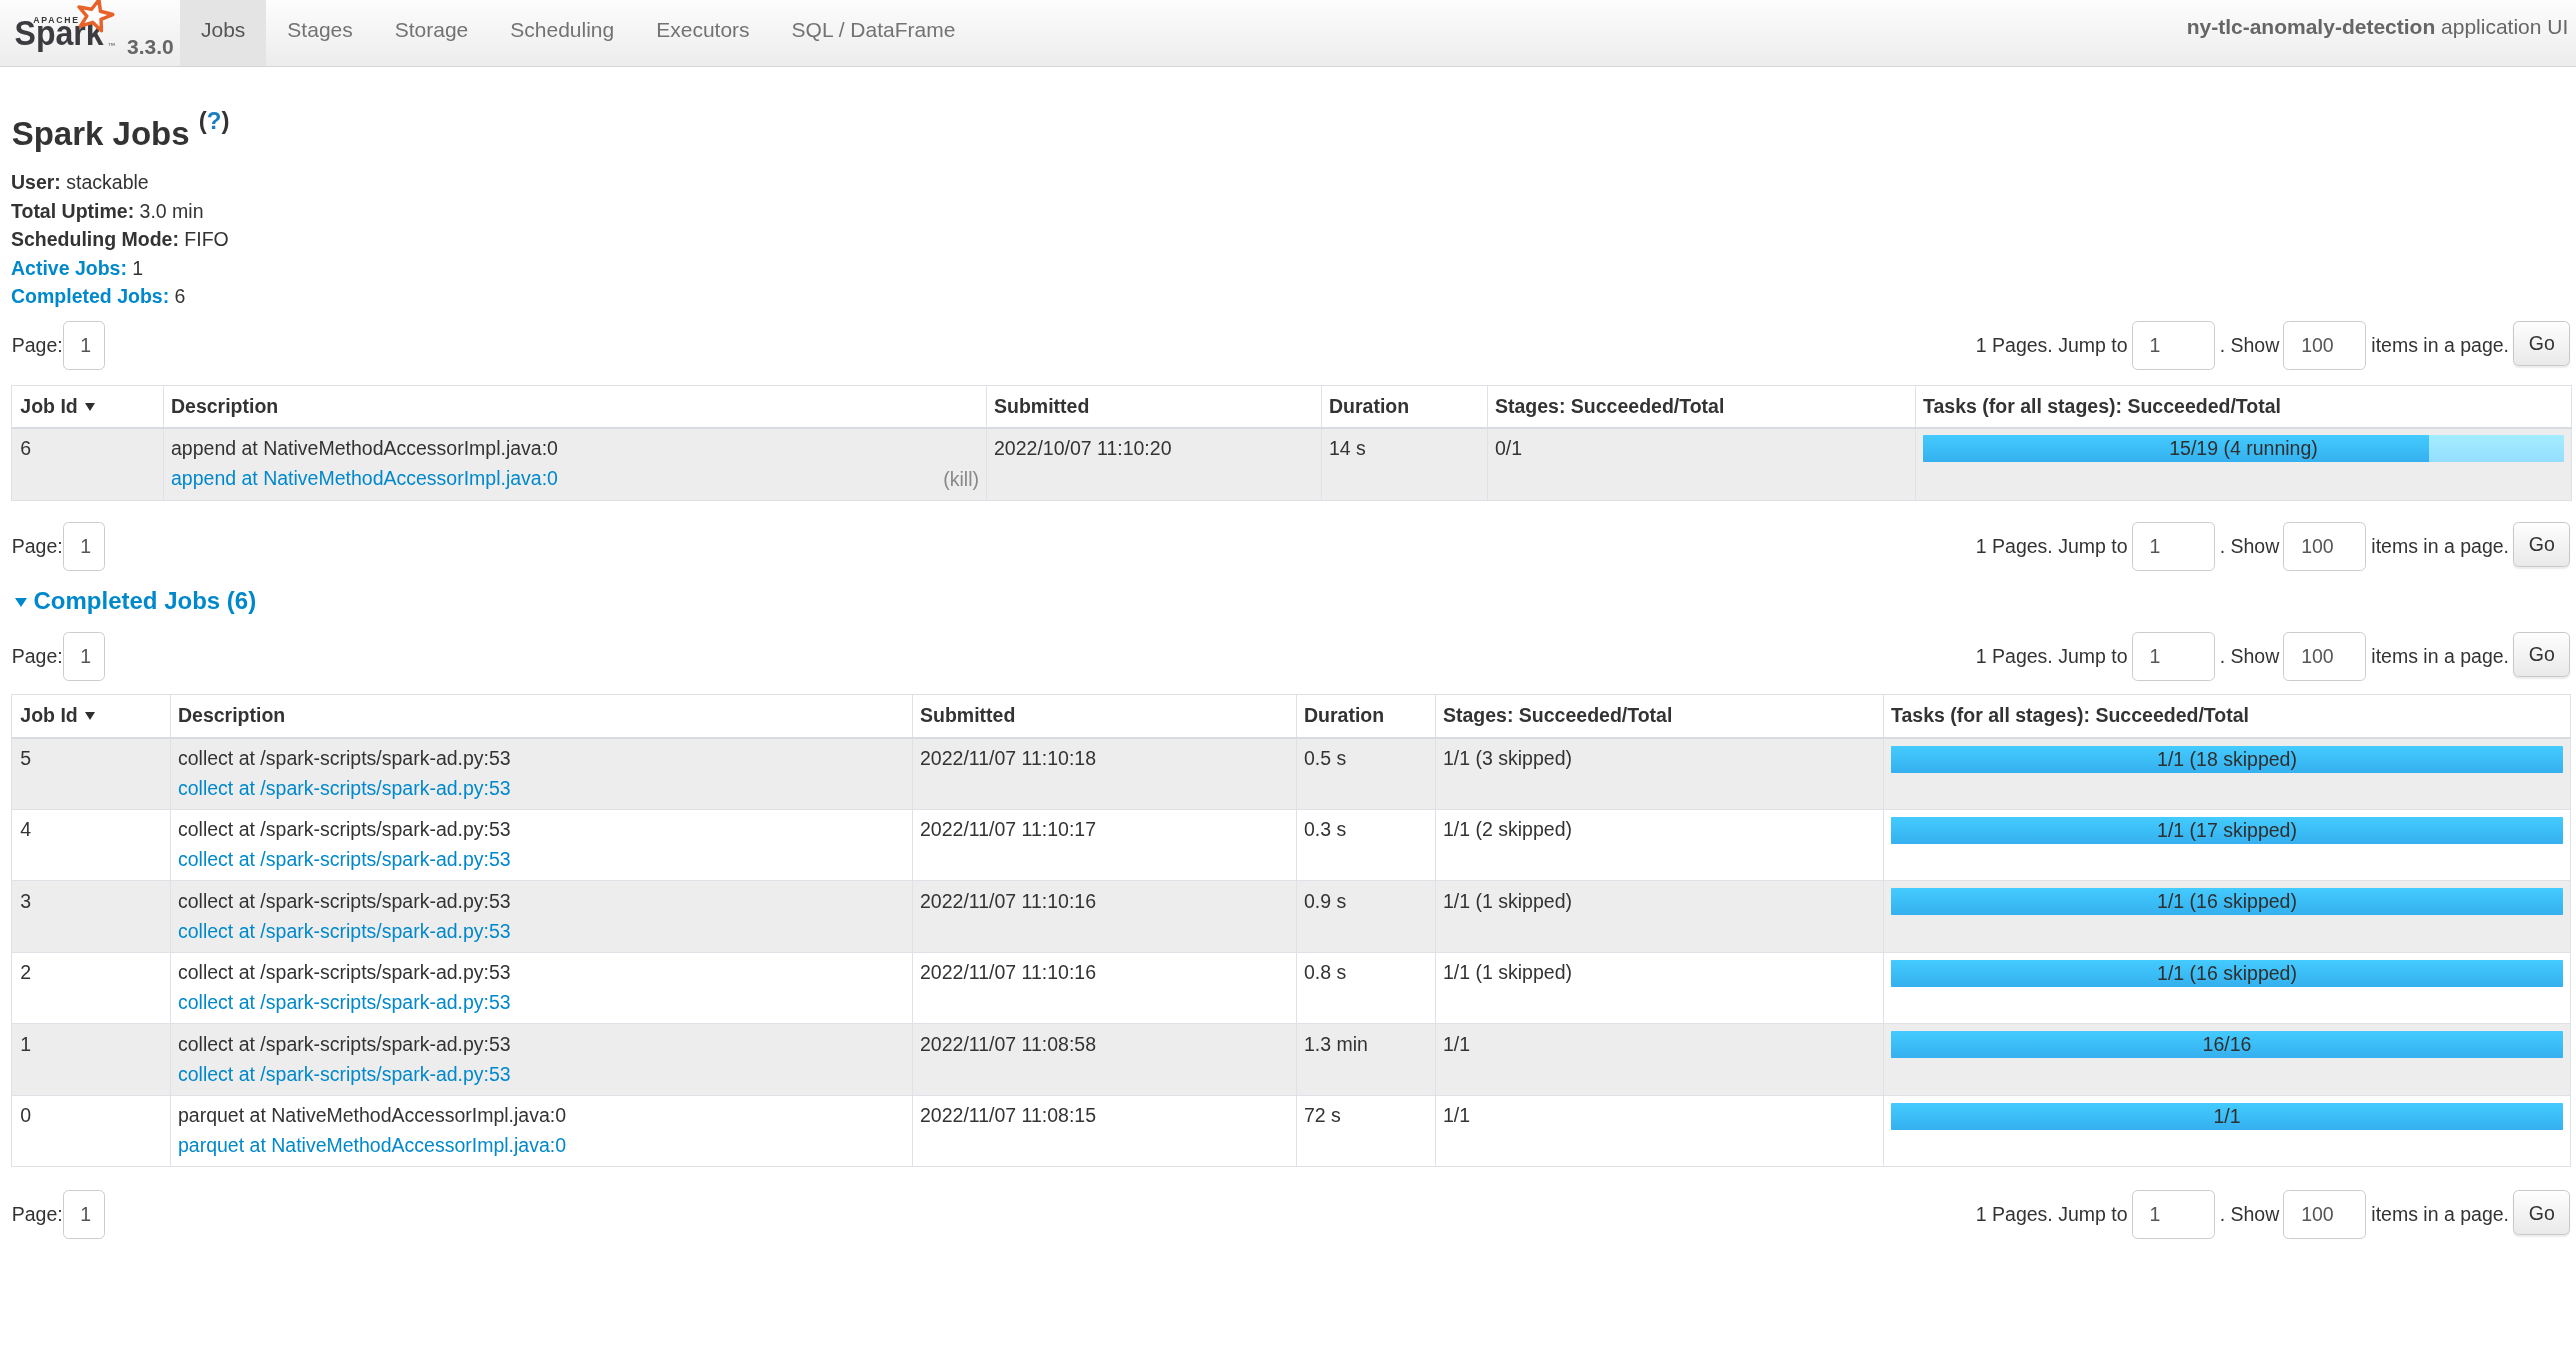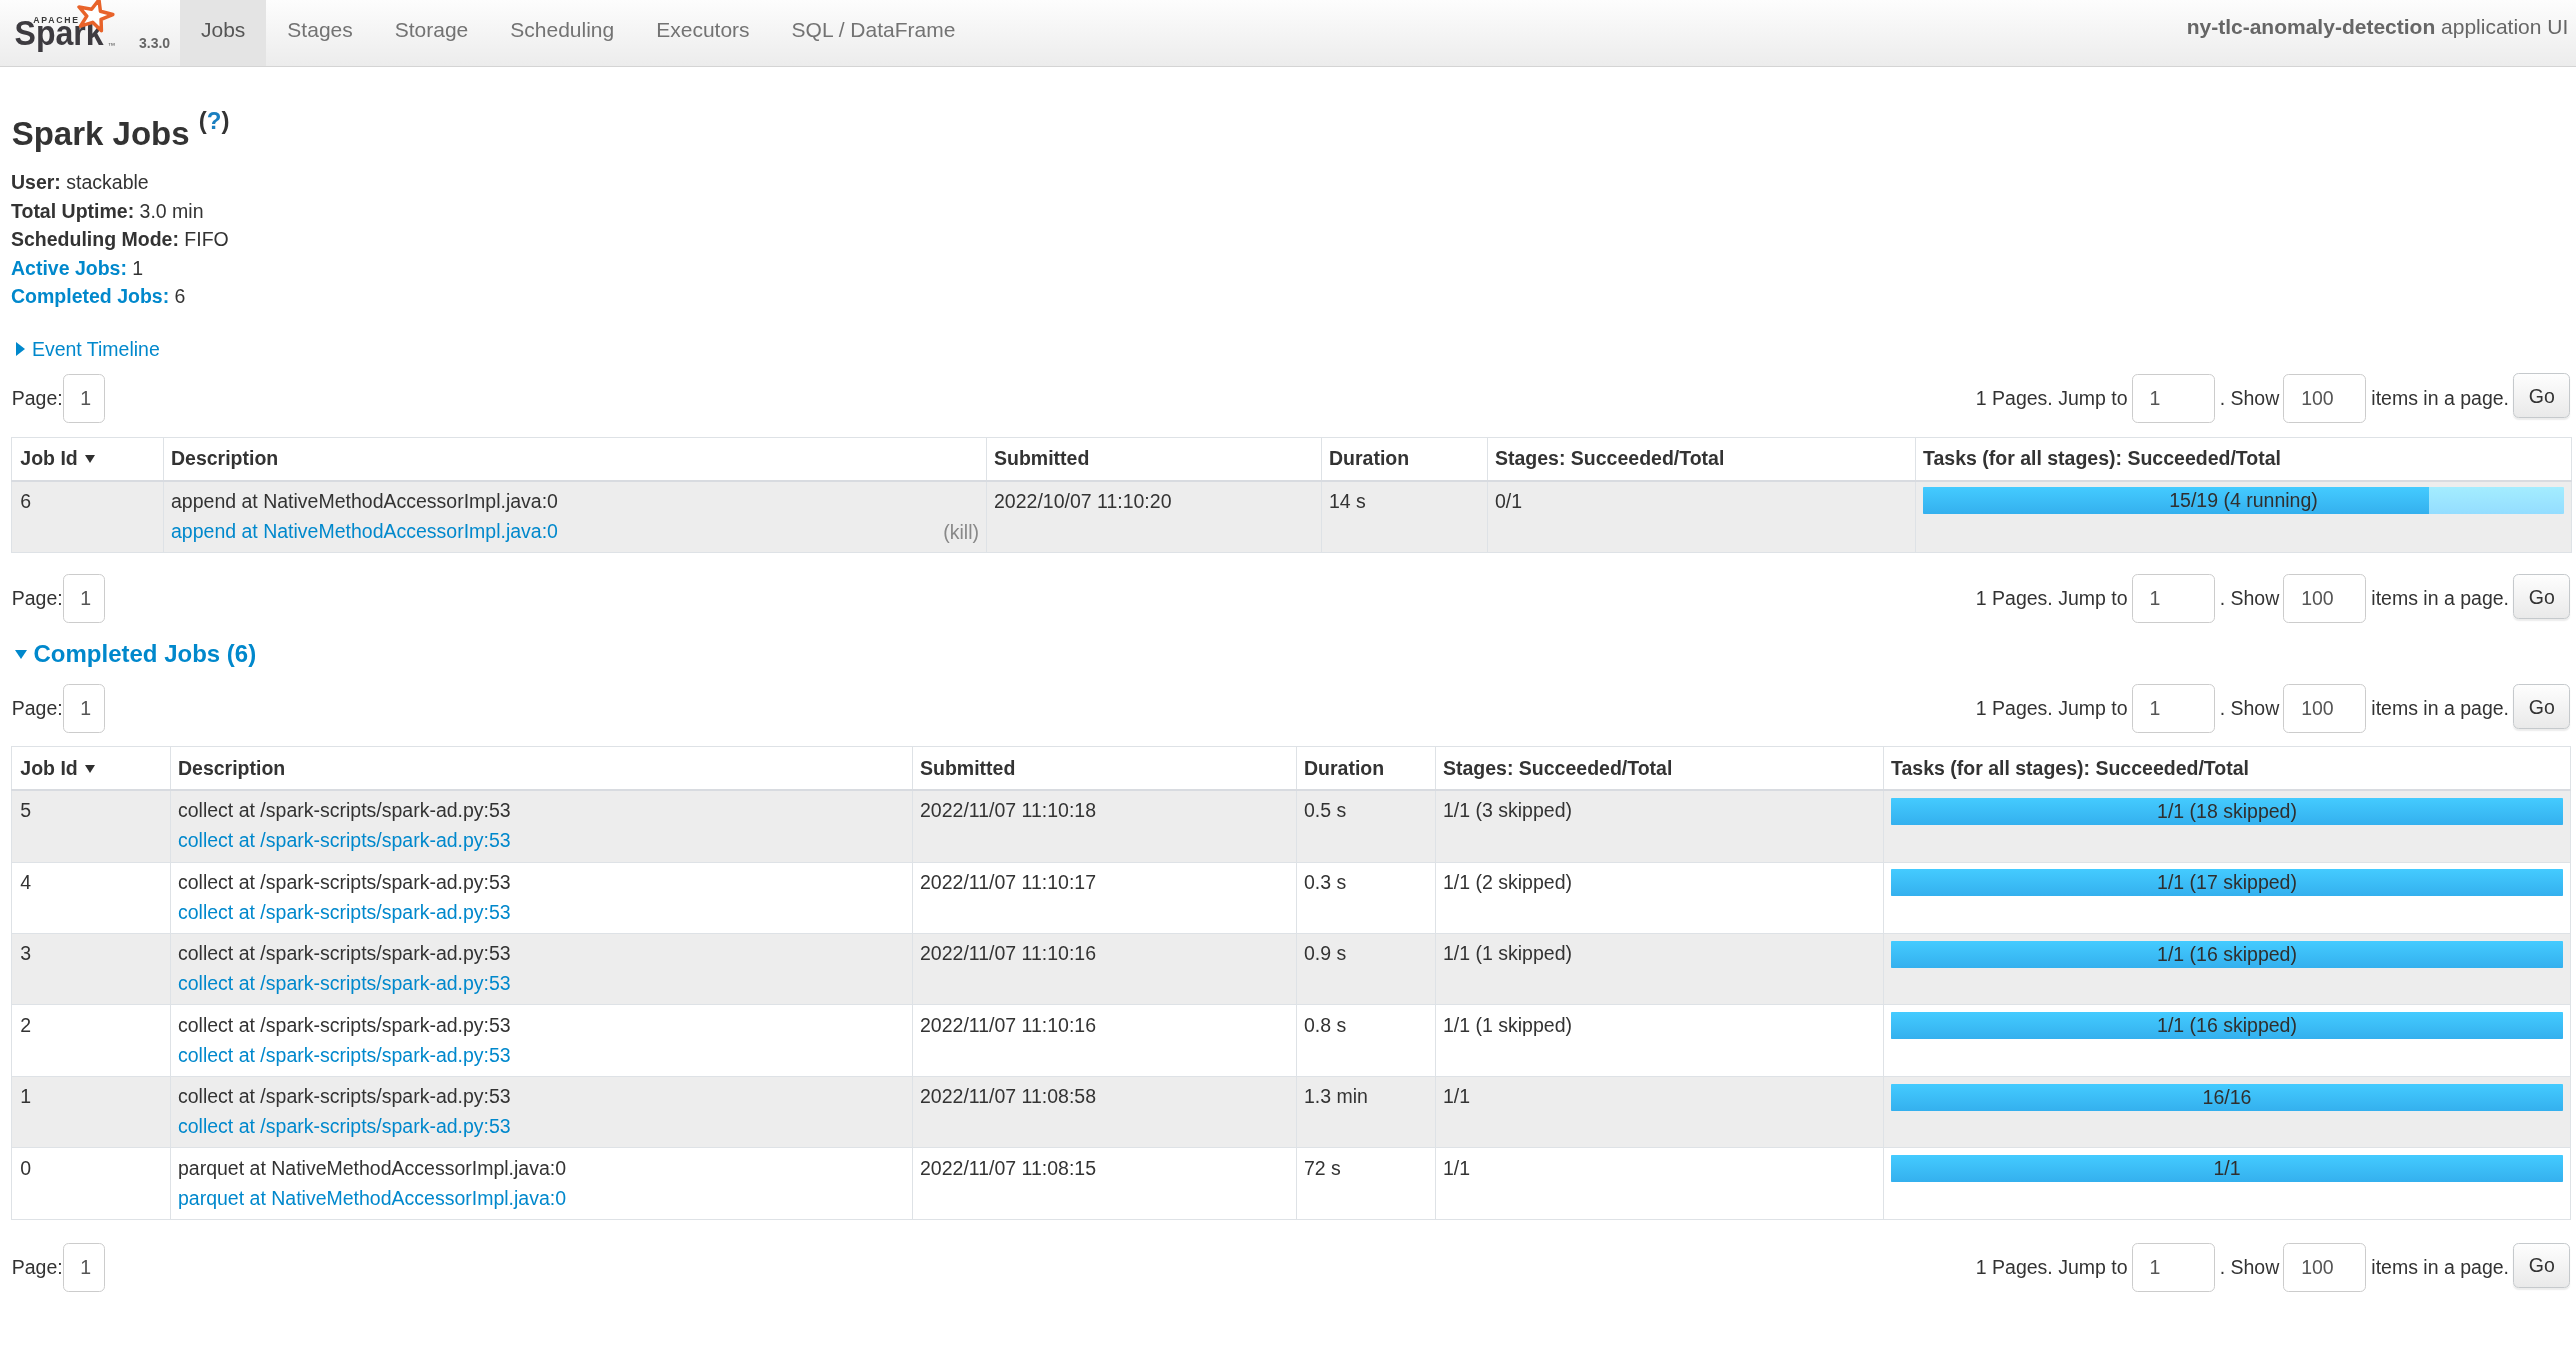--- a/index.html
+++ b/index.html
@@ -3,21 +3,21 @@
 <meta charset="utf-8">
 <style>
 * { box-sizing: content-box; }
 html,body { margin:0; padding:0; background:#fff; }
 body { font-family:"Liberation Sans", sans-serif; color:#333; width:2576px; height:1349px; overflow:hidden; }
 a { text-decoration:none; color:#0088cc; }
 
 
 .navbar { position:relative; height:66px; background:linear-gradient(to bottom,#fdfdfd,#ececec); border-bottom:1.4px solid #d4d4d4; white-space:nowrap; }
 .brand { position:absolute; left:12.5px; top:8.3px; }
-.ver { position:absolute; left:139px; top:35px; font-size:14px; font-weight:bold; color:#666; }
+.ver { position:absolute; left:127px; top:35px; font-size:21px; font-weight:bold; color:#666; }
 ul.nav { position:absolute; left:180px; top:0; margin:0; padding:0; list-style:none; height:66px; }
 ul.nav li { display:inline-block; height:66px; line-height:60px; padding:0 21px; font-size:21px; color:#737373; vertical-align:top; }
 ul.nav li.active { background:#e4e4e4; color:#555; }
 .appname { position:absolute; right:7.7px; top:14.6px; line-height:normal; font-size:21px; color:#666; }
 .appname b { color:#666; }
 
 
 .container { padding:0 5.6px 0 11px; }
 h3.pagetitle { margin:48px 0 0 0.7px; font-size:33px; line-height:37px; font-weight:bold; color:#333; }
 h3.pagetitle .q { font-size:24px; font-weight:bold; position:relative; top:-16px; letter-spacing:0; }
@@ -83,21 +83,20 @@
 </div>
 <div class="container">
   <h3 class="pagetitle">Spark Jobs <span class="q">(<a>?</a>)</span></h3>
   <ul class="summary">
     <li><b>User:</b> stackable</li>
     <li><b>Total Uptime:</b> 3.0 min</li>
     <li><b>Scheduling Mode:</b> FIFO</li>
     <li><a>Active Jobs:</a> 1</li>
     <li><a>Completed Jobs:</a> 6</li>
   </ul>
-  <div class="evt"><span class="tri-r"></span><a>Event Timeline</a></div>
 
   <div class="pagerow" id="pagA">
     <div class="left">
         <label>Page:</label>
         <input class="pginput" value="1" style="">
       </div>
     <div class="right">
         <span class="txt1">1 Pages. Jump to</span>
         <input class="pginput wide" value="1" style="">
         <span class="txt2">. Show</span>

